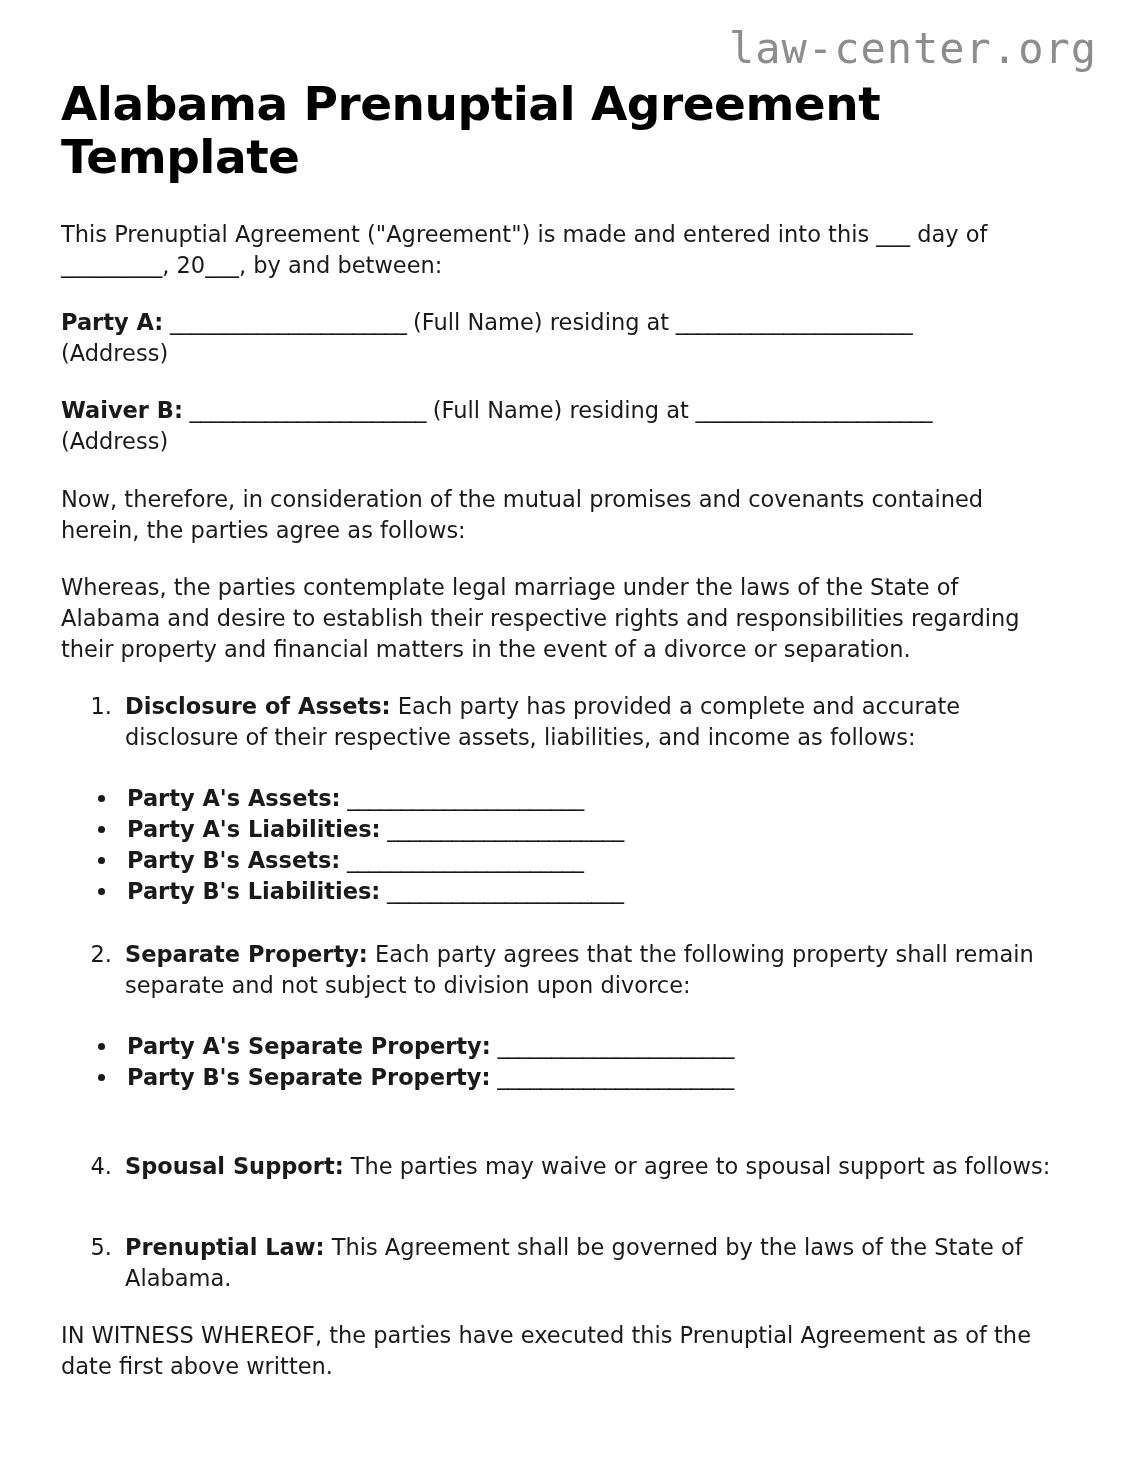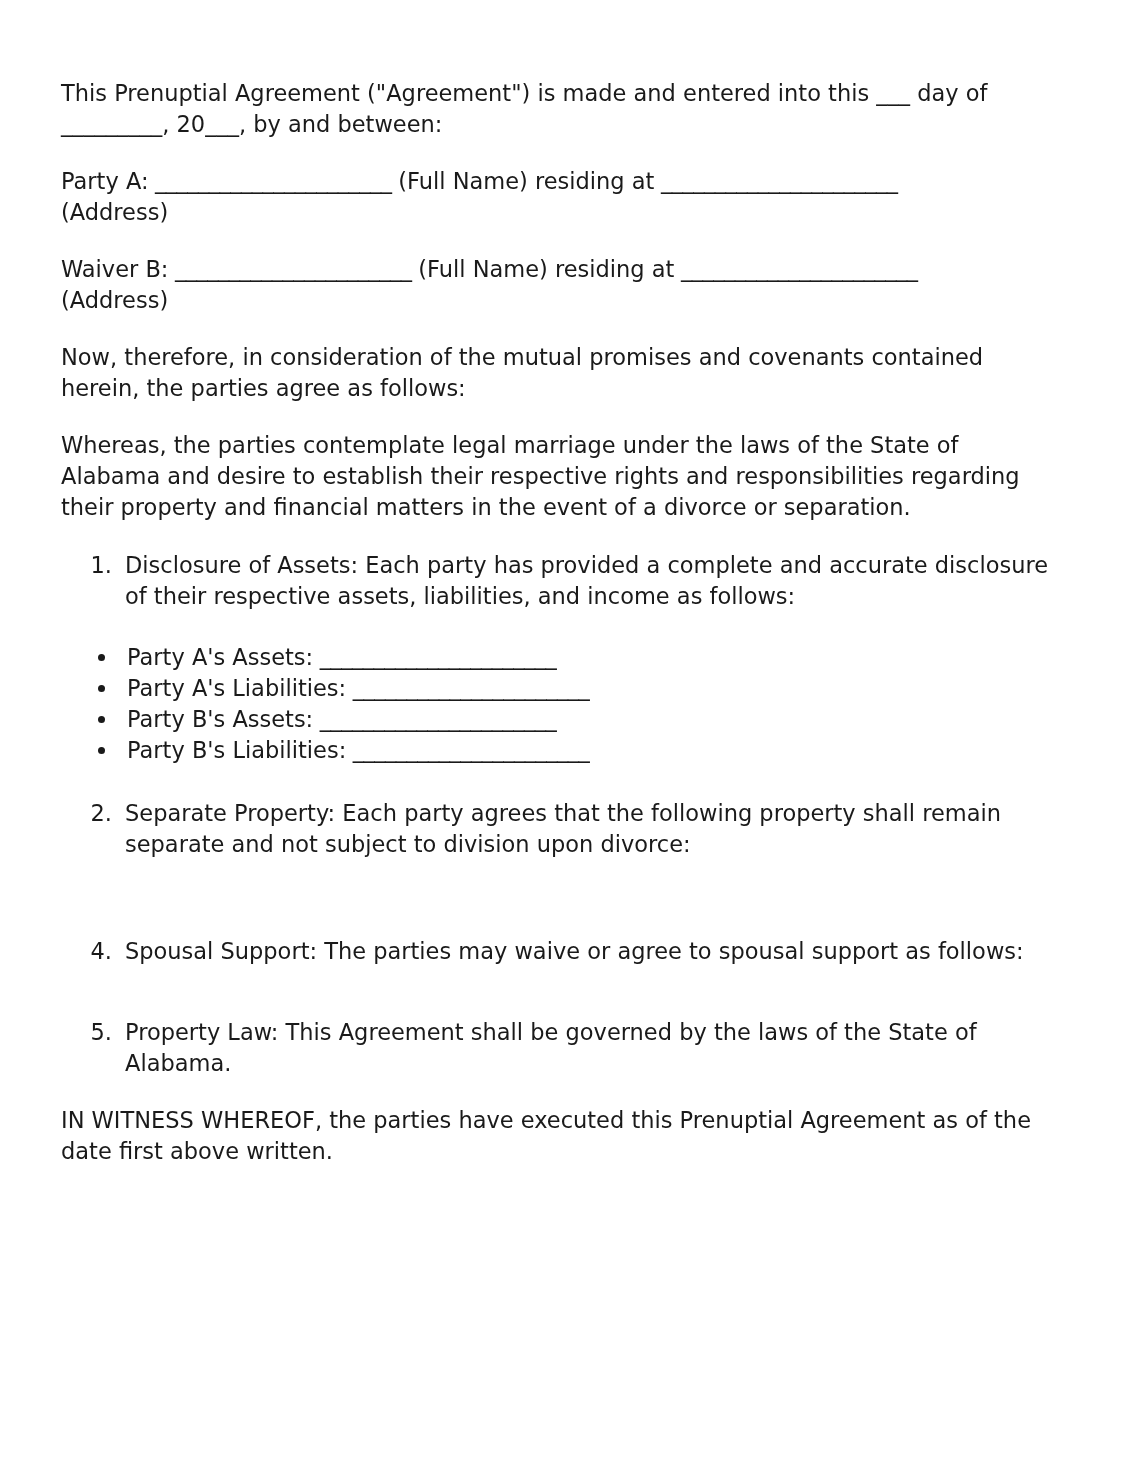--- a/index.html
+++ b/index.html
@@ -43,21 +43,21 @@
     letter-spacing: -0.5px;
     color: #000000;
     max-width: 830px;
   }
   p.para {
     font-size: 22.5px;
     line-height: 1.38;
     margin: 0 0 26px 0;
   }
   .bold {
-    font-weight: normal;
+    font-weight: bold;
   }
   .blank {
     font-weight: normal;
     letter-spacing: -0.5px;
   }
   ol.numbered {
     margin: 0 0 0 0;
     padding-left: 58px;
     font-size: 22.5px;
     line-height: 1.38;
@@ -78,23 +78,25 @@
     margin-bottom: 0;
   }
   .block-gap-lg { height: 26px; }
   .block-gap-md { height: 24px; }
 </style>
 </head>
 <body>
 
 <div class="page">
 
+  <div class="watermark">law-center.org</div>
 
   <div class="content">
 
+    <h1 class="doc-title">Alabama Prenuptial Agreement Template</h1>
 
     <p class="para">This Prenuptial Agreement ("Agreement") is made and entered into this ___ day of _________, 20___, by and between:</p>
 
     <p class="para">
       <span class="bold">Party A:</span><span class="blank"> ______________________ </span><span>(Full Name) residing at</span><span class="blank"> ______________________ </span><br><span>(Address)</span>
     </p>
 
     <p class="para">
       <span class="bold">Waiver B:</span><span class="blank"> ______________________ </span><span>(Full Name) residing at</span><span class="blank"> ______________________ </span><br><span>(Address)</span>
     </p>
@@ -129,40 +131,48 @@
     <div class="block-gap-lg"></div>
 
     <ol class="numbered" start="2">
       <li>
         <span class="bold">Separate Property:</span><span> Each party agrees that the following property shall remain separate and not subject to division upon divorce:</span>
       </li>
     </ol>
 
     <div class="block-gap-md"></div>
 
+    <ul class="bulleted">
+      <li>
+        <span class="bold">Party A's Separate Property:</span><span class="blank"> ______________________</span>
+      </li>
+      <li>
+        <span class="bold">Party B's Separate Property:</span><span class="blank"> ______________________</span>
+      </li>
+    </ul>
 
     <div class="block-gap-lg"></div>
 
 
     <div class="block-gap-lg"></div>
 
     <ol class="numbered" start="4">
       <li>
         <span class="bold">Spousal Support:</span><span> The parties may waive or agree to spousal support as follows:</span>
       </li>
     </ol>
 
     <div class="block-gap-md"></div>
 
 
     <div class="block-gap-lg"></div>
 
     <ol class="numbered" start="5">
       <li>
-        <span class="bold">Property Law:</span><span> This Agreement shall be governed by the laws of the State of Alabama.</span>
+        <span class="bold">Prenuptial Law:</span><span> This Agreement shall be governed by the laws of the State of Alabama.</span>
       </li>
     </ol>
 
     <div class="block-gap-lg"></div>
 
     <p class="para">IN WITNESS WHEREOF, the parties have executed this Prenuptial Agreement as of the date first above written.</p>
 
   </div>
 </div>
 

